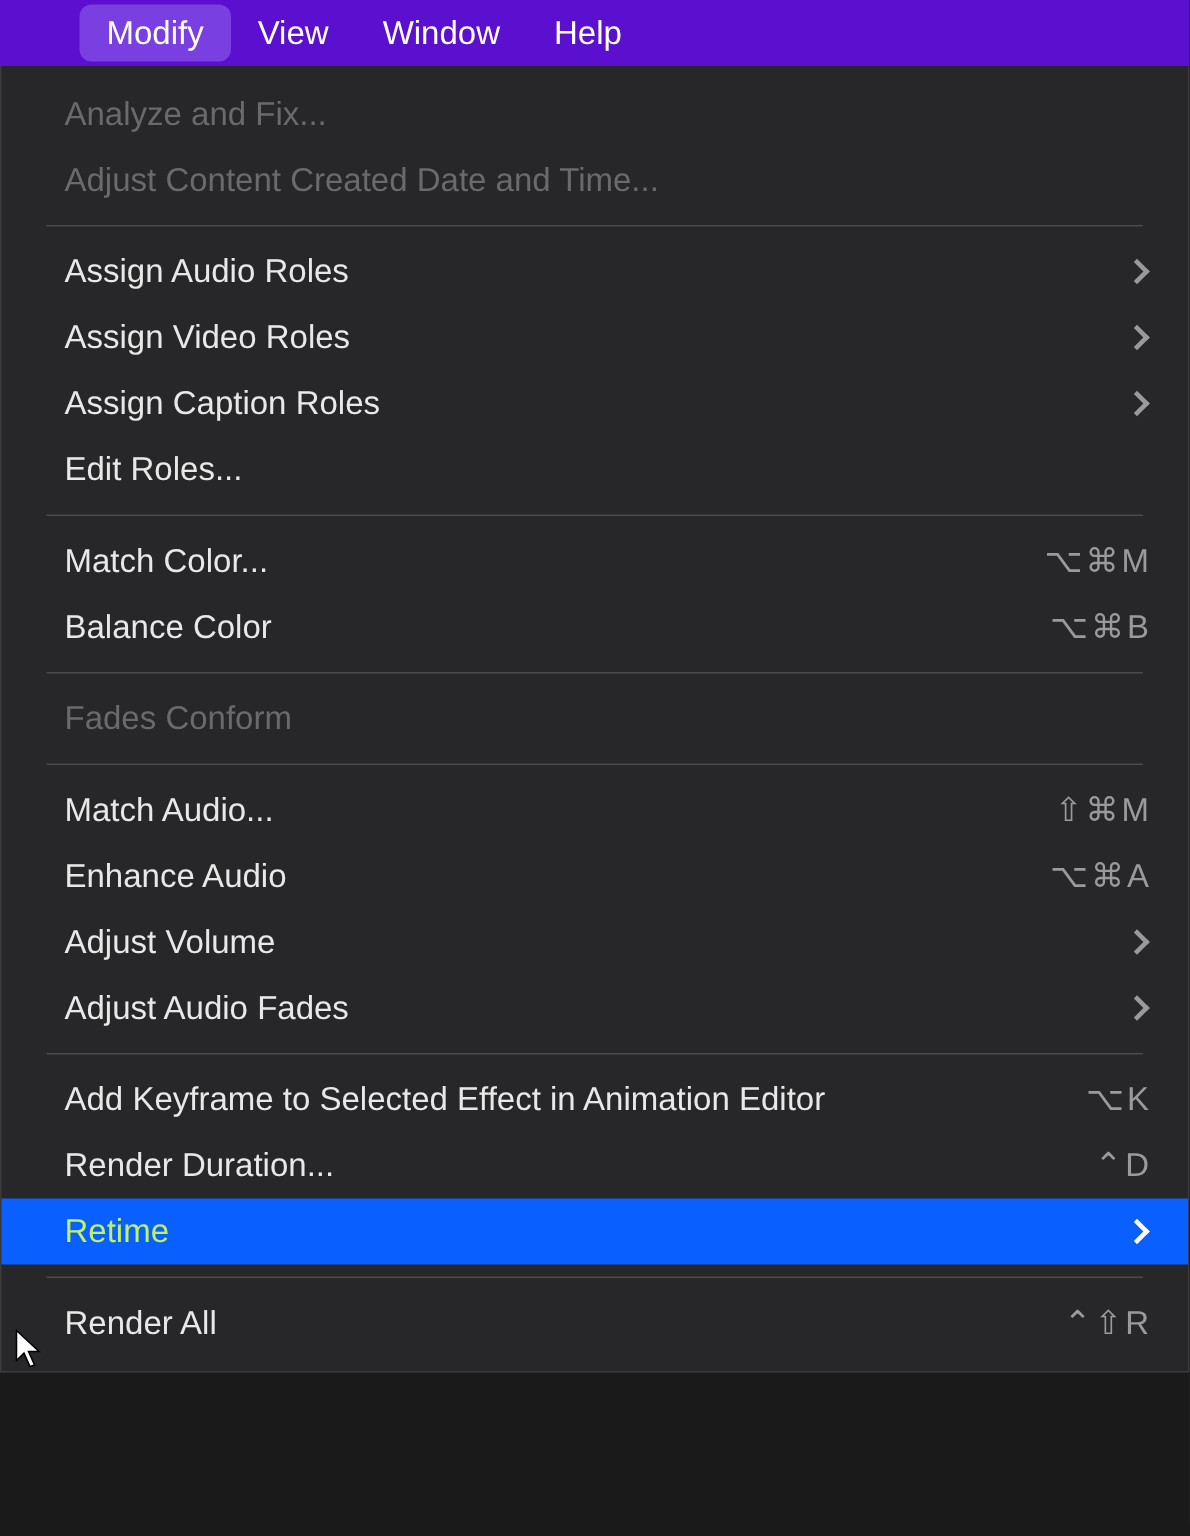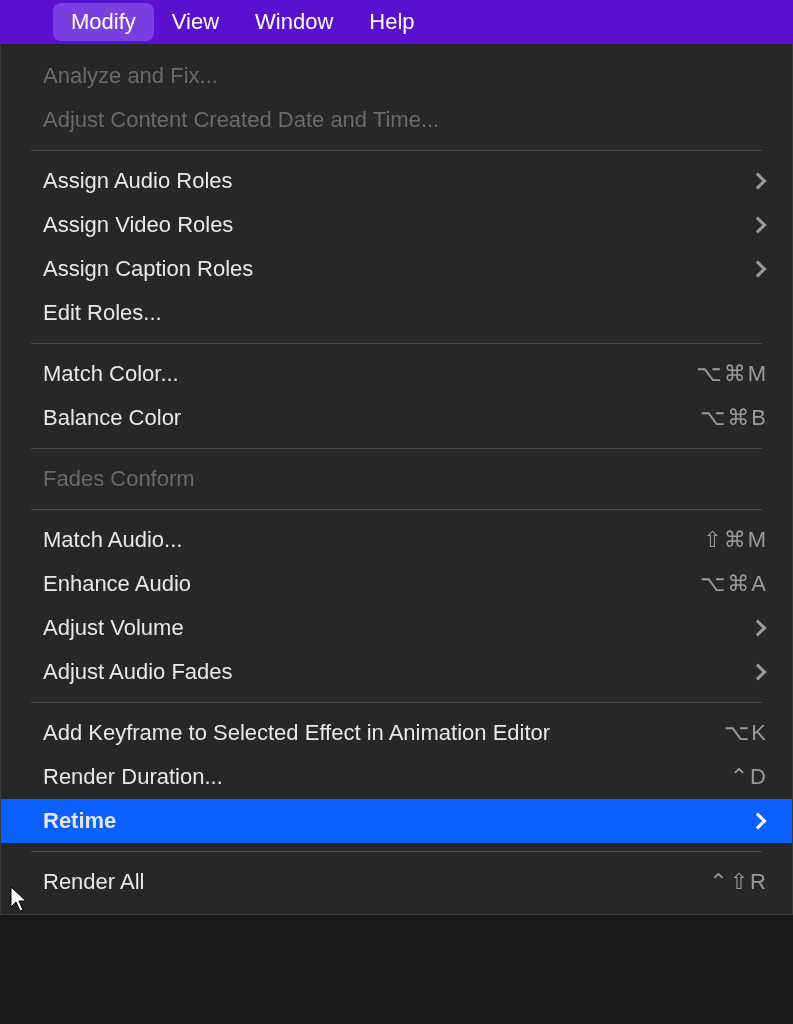--- a/index.html
+++ b/index.html
@@ -52,22 +52,21 @@
       color: #e8e8e8;
       font-size: 22px;
       cursor: default;
       min-height: 44px;
     }
     .menu-item.disabled {
       color: #6a6a6c;
     }
     .menu-item.highlighted {
       background: #0a5fff;
-      color: #e5e5e5;
-      font-weight: bold;
+      color: #bef264;
     }
     .menu-label {
       flex: 1;
     }
     .menu-right {
       display: flex;
       align-items: center;
       gap: 4px;
       color: #9a9a9c;
       font-size: 22px;

